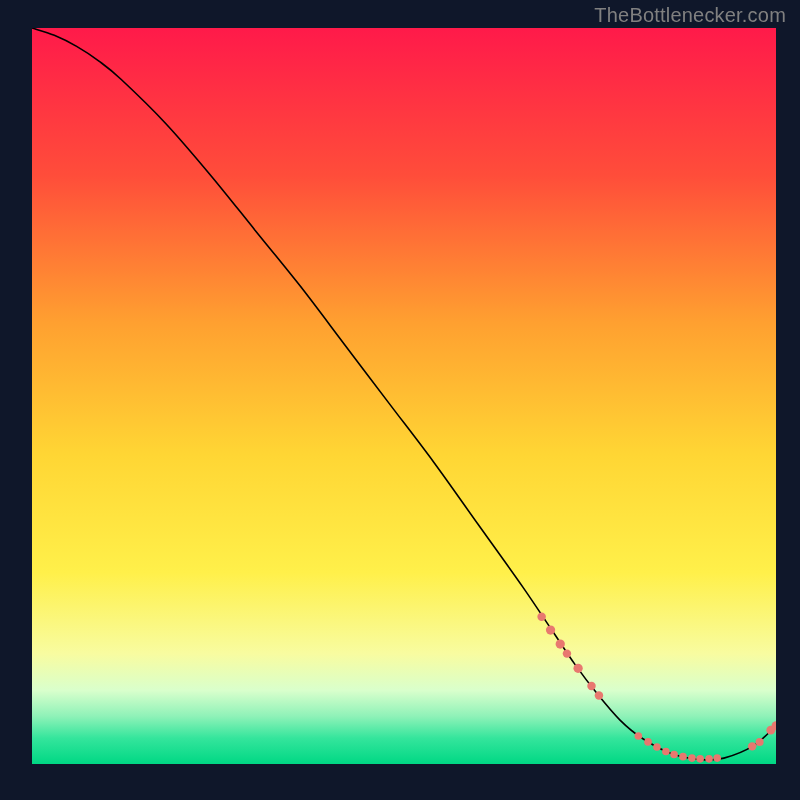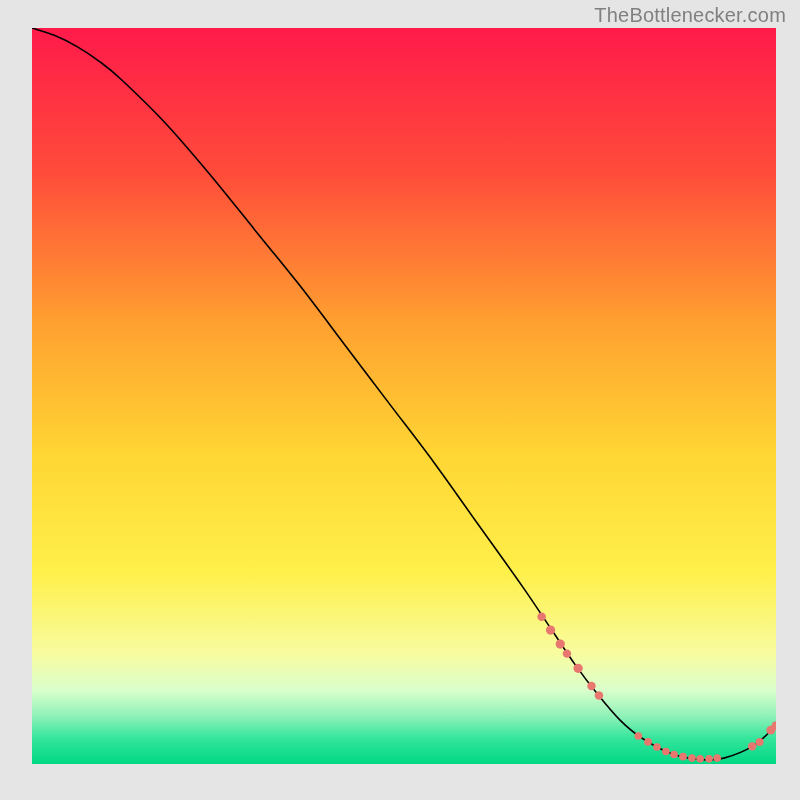--- a/index.html
+++ b/index.html
@@ -8,21 +8,21 @@
     width: 800px;
     height: 800px;
     background: #000;
     overflow: hidden;
     font-family: Arial, Helvetica, sans-serif;
   }
   .stage {
     position: relative;
     width: 800px;
     height: 800px;
-    background: #e5e5e5;
+    background: #0f172a;
   }
   .watermark {
     position: absolute;
     top: 4px;
     right: 14px;
     color: #808080;
     font-size: 20px;
     font-weight: 400;
     letter-spacing: 0.2px;
     z-index: 30;

